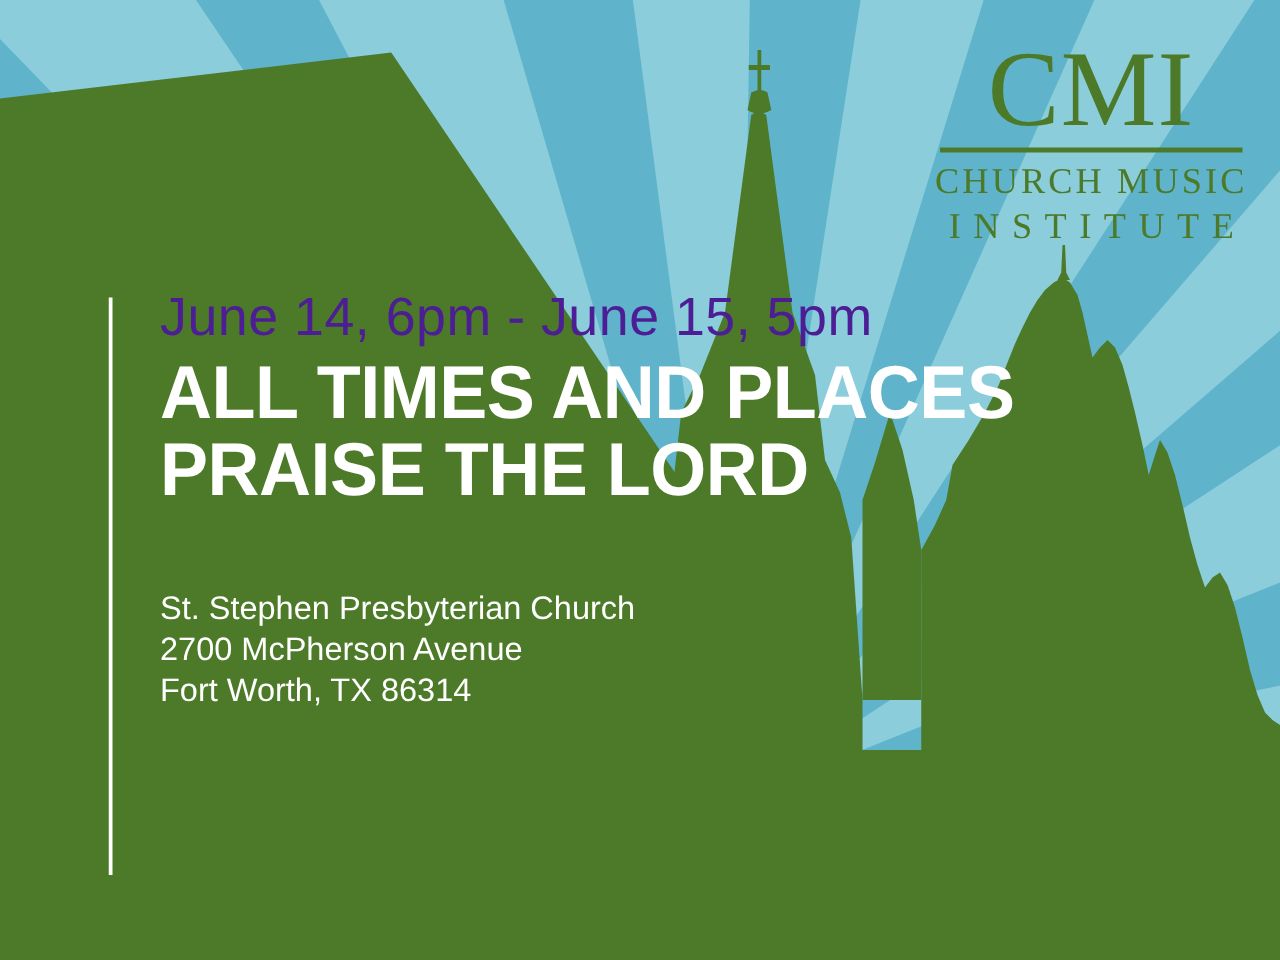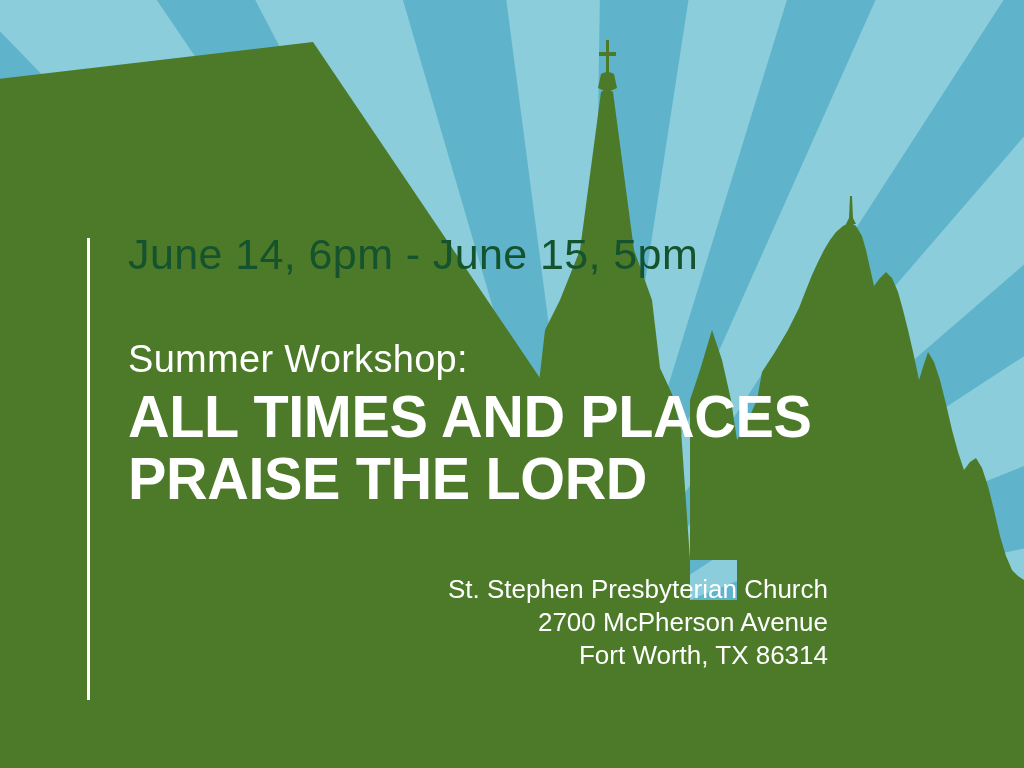--- a/index.html
+++ b/index.html
@@ -70,21 +70,21 @@
   }
 
   
   .content {
     position: absolute;
     left: 128px;
     top: 232px;
     width: 700px;
   }
   .dateline {
-    color: #14532d;
+    color: #4c1d95;
     font-size: 43px;
     font-weight: 300;
     letter-spacing: 0.4px;
     line-height: 1.05;
     margin: 0;
     white-space: nowrap;
   }
   .eyebrow {
     color: #ffffff;
     font-size: 38px;
@@ -106,21 +106,21 @@
   }
   .headline .hl-line { display: block; }
 
   .venue {
     color: #ffffff;
     font-size: 26px;
     font-weight: 300;
     line-height: 1.27;
     margin: 63px 0 0 0;
   }
-  .venue span { display: block; text-align: right; }
+  .venue span { display: block; }
 
   .weblink {
     display: inline-block;
     color: #7FC8D8;
     font-size: 25px;
     font-weight: bold;
     letter-spacing: 0.1px;
     margin: 41px 0 0 0;
     text-decoration: none;
   }
@@ -200,28 +200,33 @@
 
       <path d="M850,196 L852,196 L853,218 L856,224 L846,224 L849,218 Z"></path>
       <path d="M925,420 L927,420 L928,440 L932,446 L920,446 L924,440 Z"></path>
     </g>
 
     <polygon fill="#4C7A28" points="-10,80 313,42 575,430 575,768 -10,768"></polygon>
 
     <polygon fill="#4C7A28" points="-10,600 1034,600 1034,778 -10,778"></polygon>
   </svg>
 
+  <div class="logo-block">
+    <span class="logo-cmi">CMI</span>
+    <div class="logo-rule"></div>
+    <span class="logo-line1">CHURCH MUSIC</span>
+    <span class="logo-line2">INSTITUTE</span>
+  </div>
 
   <div class="accent-rule"></div>
 
   <div class="content">
 
     <p class="dateline">June 14, 6pm - June 15, 5pm</p>
 
-    <p class="eyebrow">Summer Workshop:</p>
 
     <h1 class="headline">
       <span class="hl-line">ALL TIMES AND PLACES</span>
       <span class="hl-line">PRAISE THE LORD</span>
     </h1>
 
     <p class="venue">
       <span>St. Stephen Presbyterian Church</span>
       <span>2700 McPherson Avenue</span>
       <span>Fort Worth, TX 86314</span>

